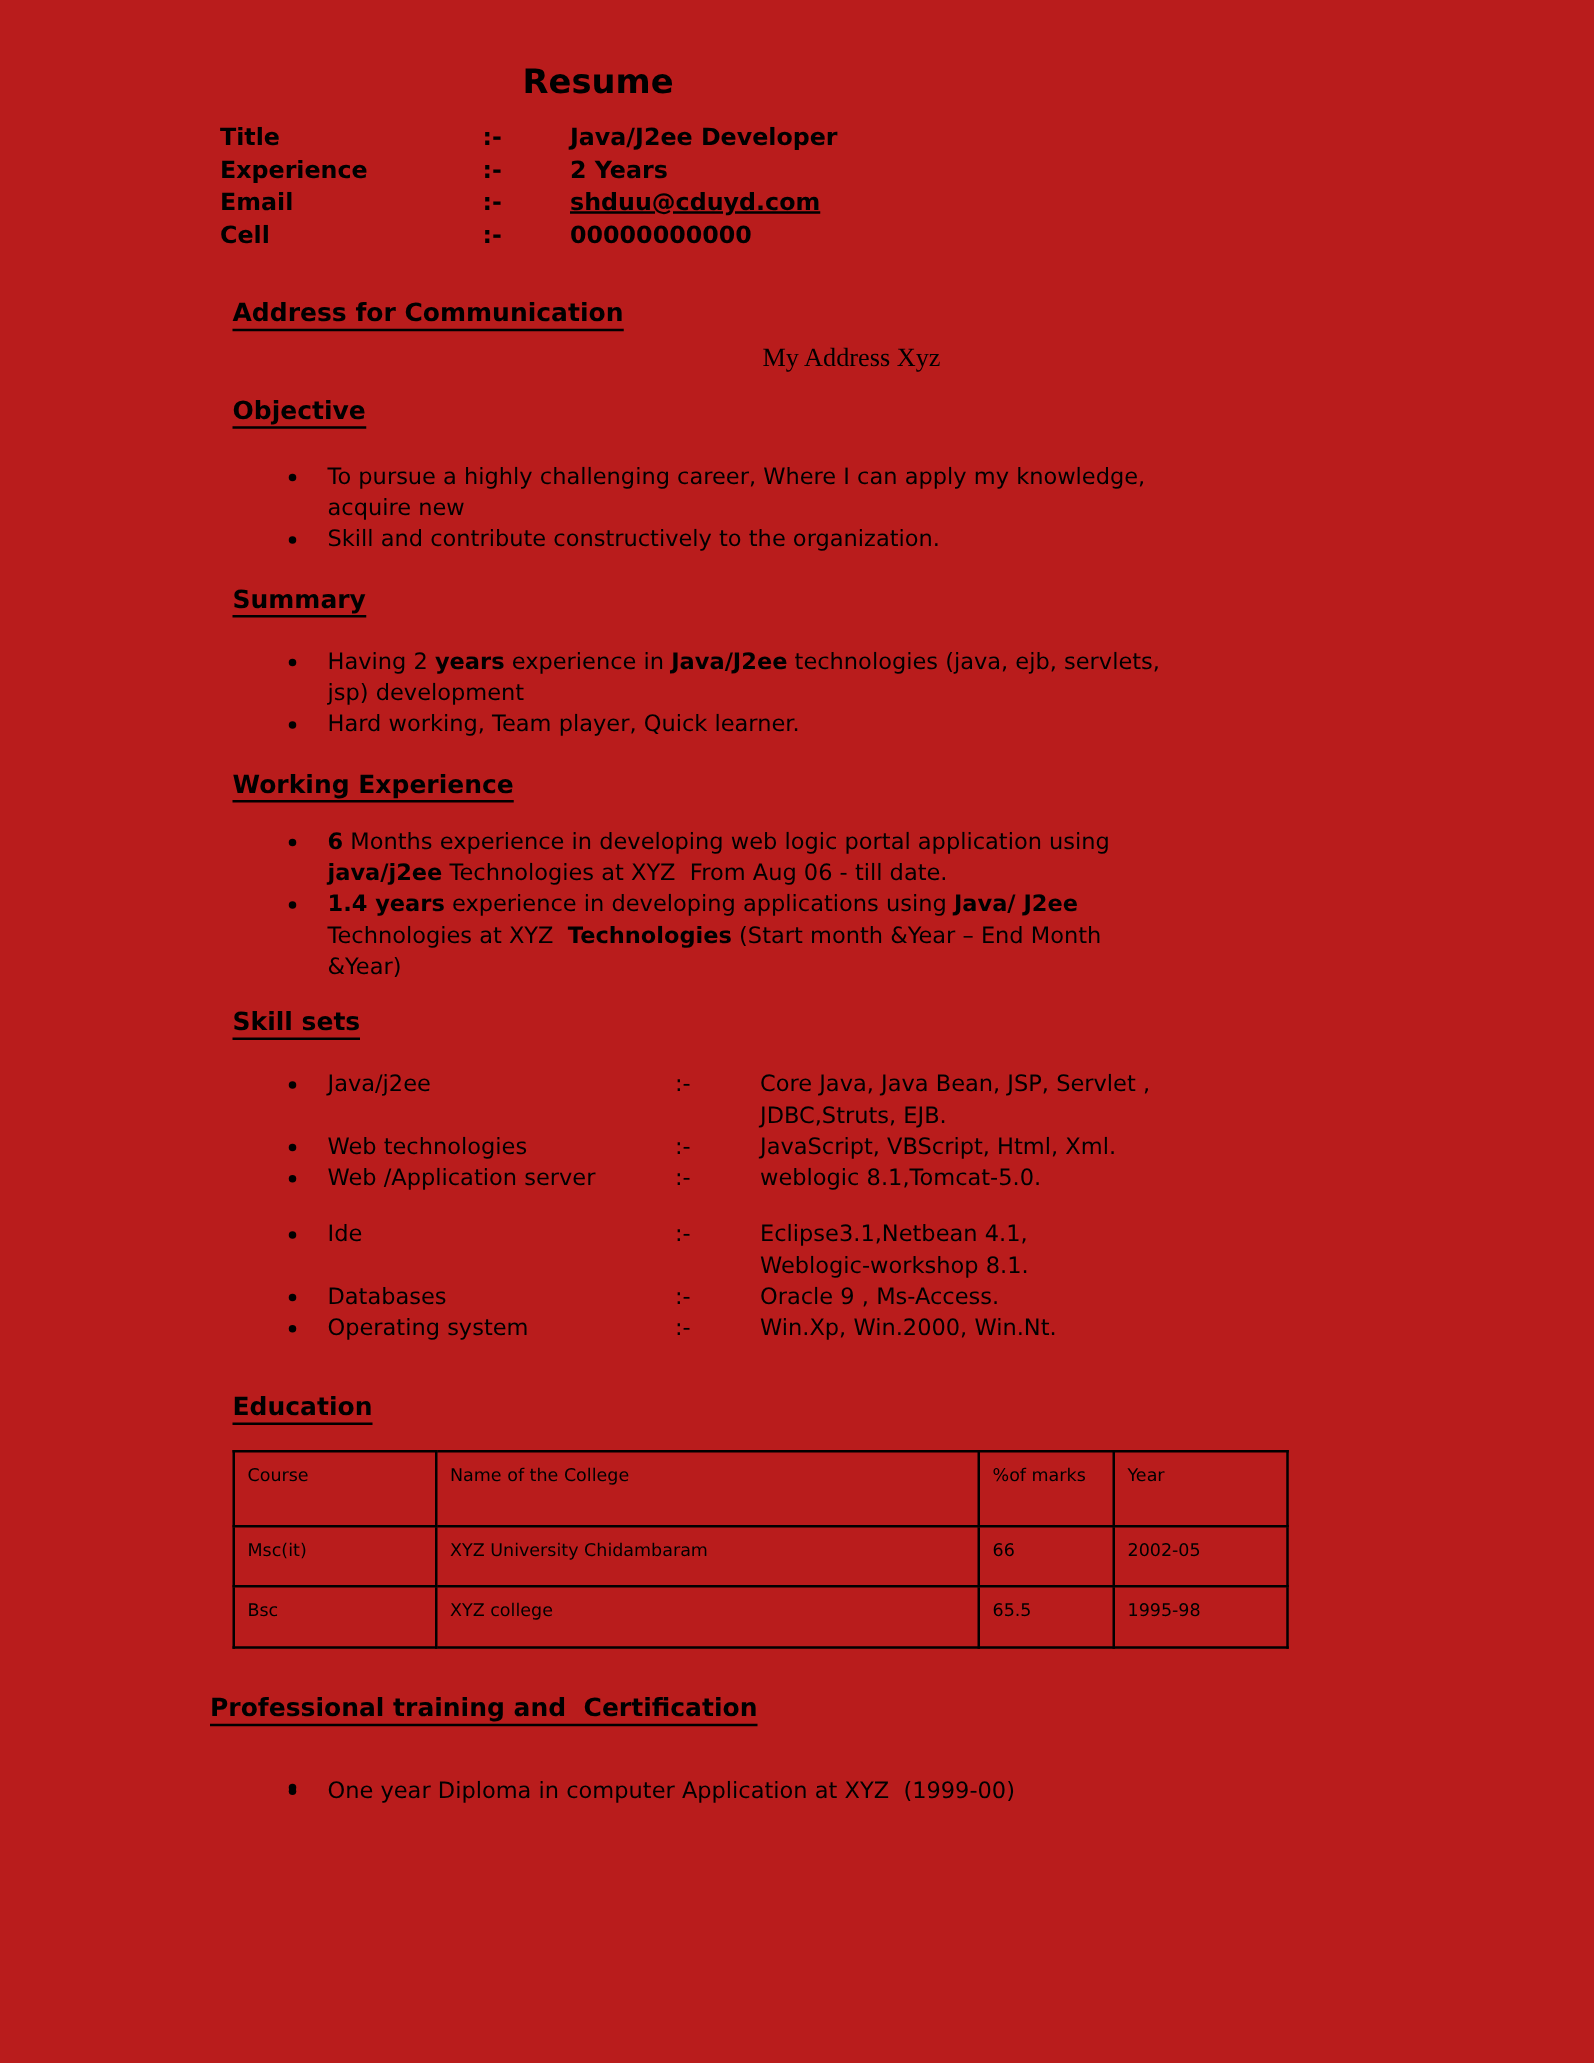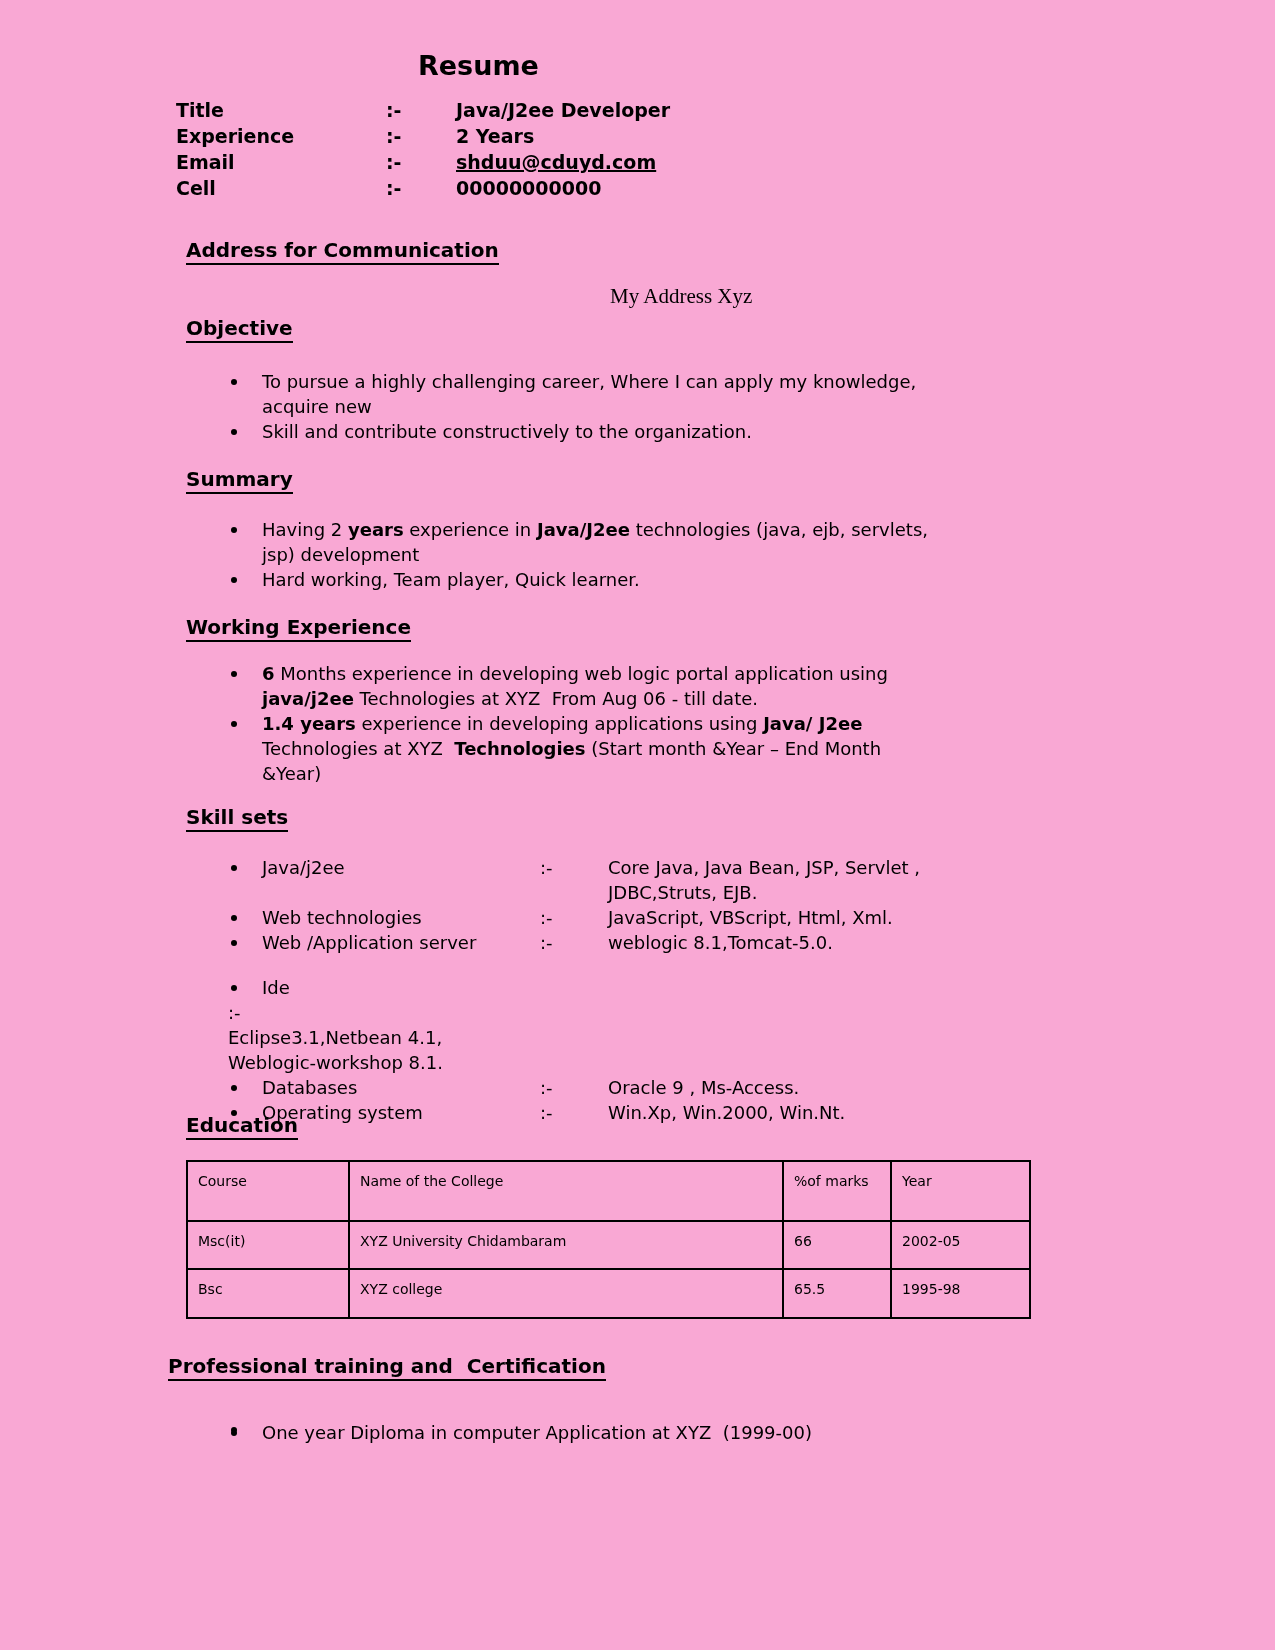--- a/index.html
+++ b/index.html
@@ -1,20 +1,20 @@
 <!DOCTYPE html>
 <html><head>
 <meta charset="utf-8">
 <style>
   html,body { margin:0; padding:0; background:#888; }
   .page {
     position:relative;
     width:1275px; height:1650px;
     margin:0 auto;
-    background:#f9a8d4;
+    background:#b91c1c;
     color:#000;
     font-family:"DejaVu Sans","Liberation Sans",sans-serif;
     overflow:hidden;
   }
   .abs { position:absolute; }
   .doc-title { font-size:27px; font-weight:bold; }
   .sec-h {
     display:inline-block;
     font-size:20px; font-weight:bold;
     white-space:pre;
@@ -37,21 +37,21 @@
     position:absolute; left:3px; top:10px;
     width:6px; height:6px; border-radius:50%;
     background:#000;
   }
   .b { font-weight:bold; }
   
   .skill-row { display:flex; font-size:18px; line-height:25px; }
   .skill-name { position:relative; padding-left:34px; width:312px; box-sizing:border-box; }
   .skill-sep { width:68px; }
   .skill-val { white-space:pre-line; }
-  .gap-above { margin-top:20px;flex-direction:column; }
+  .gap-above { margin-top:20px; }
   
   table.edu { border-collapse:collapse; font-size:14px; table-layout:fixed; }
   table.edu td {
     border:2px solid #000;
     vertical-align:top;
     padding:7px 10px 0 10px;
     line-height:25px;
     overflow:hidden;
   }
 </style>
@@ -81,21 +81,21 @@
     <div class="contact-row">
       <span class="contact-label">Cell</span>
       <span class="contact-sep">:-</span>
       <span class="contact-value">00000000000</span>
     </div>
   </div>
 
   <div class="abs" style="left:186px; top:238px">
     <span class="sec-h">Address for Communication</span>
   </div>
-  <div class="abs address-val" style="left:610px; top:284px">My Address Xyz</div>
+  <div class="abs address-val" style="left:610px; top:274px">My Address Xyz</div>
 
   <div class="abs" style="left:186px; top:316px">
     <span class="sec-h">Objective</span>
   </div>
   <div class="abs bullets" style="left:228px; top:369px; width:800px">
     <div class="bullet">
       <span class="dot"></span>
       <span class="bullet-text">To pursue a highly challenging career, Where I can apply my knowledge,
 acquire new</span>
     </div>

